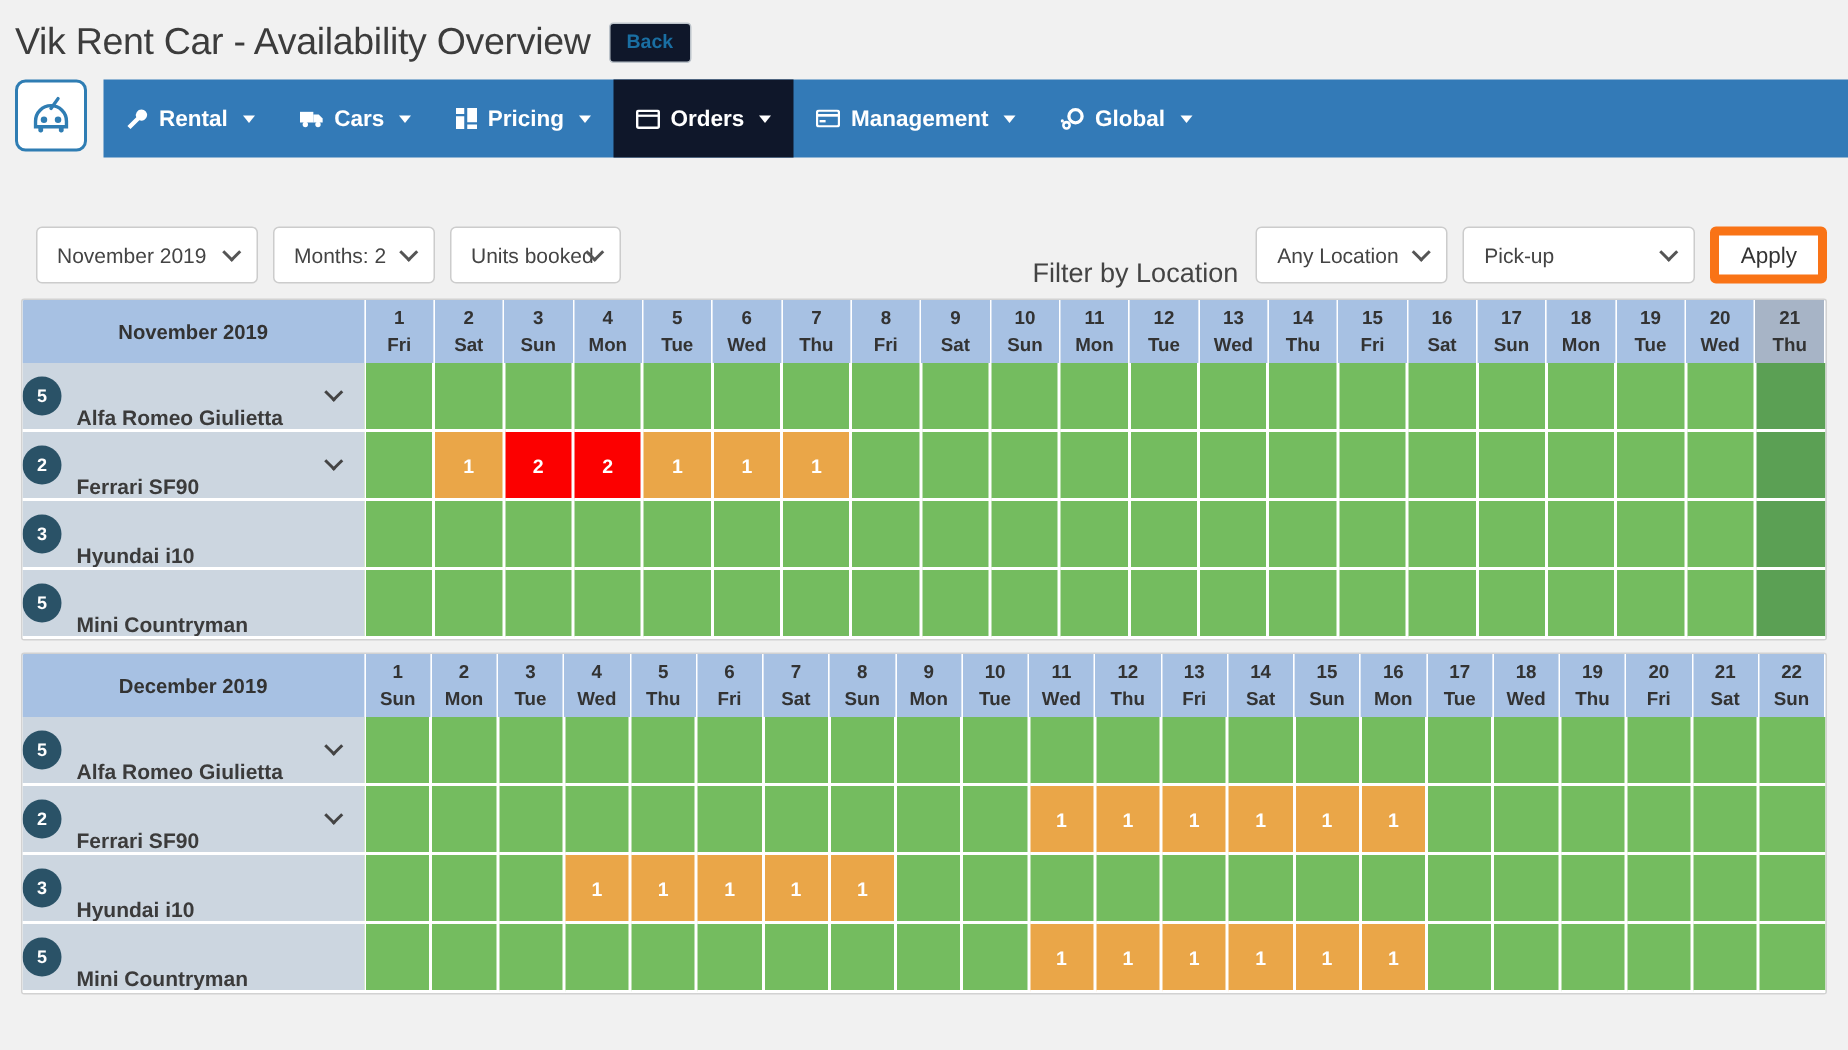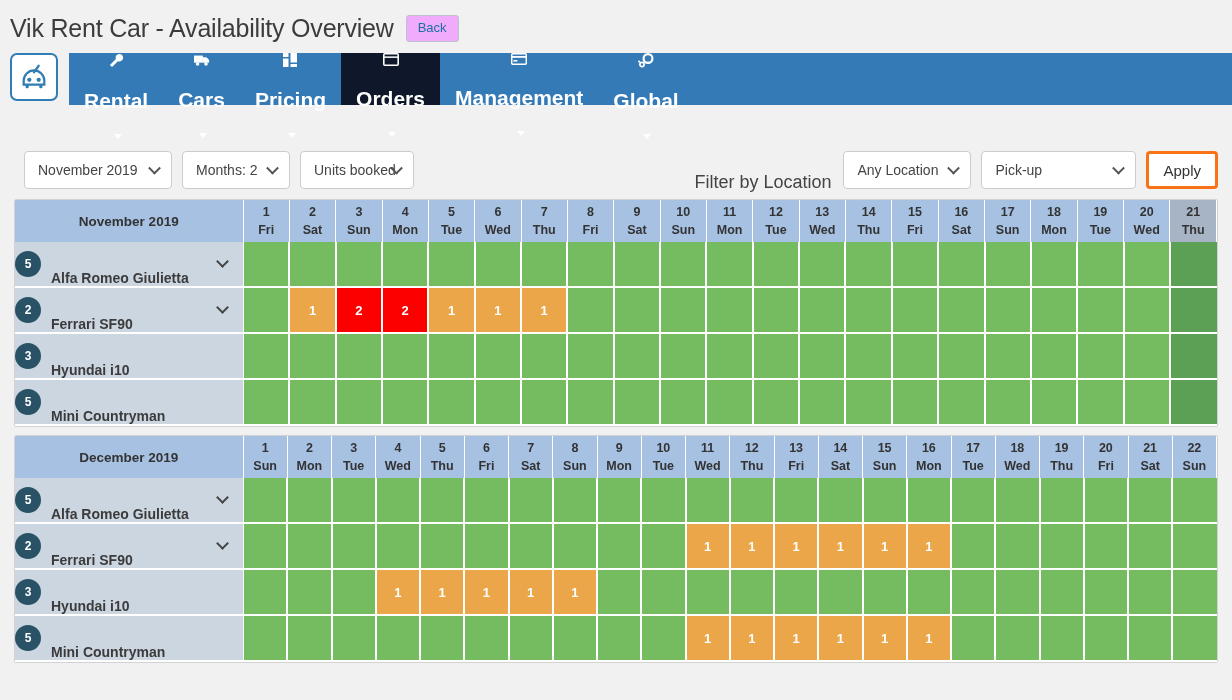--- a/index.html
+++ b/index.html
@@ -15,41 +15,41 @@
   .page-head {
     display: flex; align-items: center; gap: 12px;
     padding: 14px 0 10px 10px;
     border-radius: 11px;
   }
   .page-title {
     font-size: 25px; font-weight: 400; color: #3c3c3c;
     letter-spacing: -0.2px; white-space: nowrap;
   }
   .back-btn {
-    border: 1px solid #bcc3ca; background: #f0abfc; color: #1a6fa3;
-    font-size: 13px; font-weight: normal; padding: 5px 11px;
+    border: 1px solid #bcc3ca; background: #0f172a; color: #1a6fa3;
+    font-size: 13px; font-weight: bold; padding: 5px 11px;
     border-radius: 3px; cursor: pointer; line-height: 1.1;
     font-family: "Liberation Sans", sans-serif;
   }
 
   
   .navwrap { display: flex; align-items: stretch; height: 52px; padding-left: 10px; }
   .logo-box {
     width: 48px; height: 48px; border: 2px solid #2f7db3; border-radius: 7px;
     background: #fff; display: flex; align-items: center; justify-content: center;
     margin-right: 11px; flex: 0 0 auto;
   }
   .navbar {
     flex: 1 1 auto; background: #337ab7; display: flex; align-items: stretch;
     height: 52px;
   }
   .navitem {
-    display: flex; align-items: center; gap: 21px;
-    padding: 0 15px; color: #fff; font-size: 21px; font-weight: bold;
-    cursor: pointer; white-space: nowrap; flex-direction: column;
+    display: flex; align-items: center; gap: 7px;
+    padding: 0 15px; color: #fff; font-size: 15px; font-weight: bold;
+    cursor: pointer; white-space: nowrap;
   }
   .navitem.active { background: #0f172a; }
   .caret {
     width: 0; height: 0; border-left: 4px solid transparent;
     border-right: 4px solid transparent; border-top: 5px solid #fff;
     margin-left: 3px;
   }
   .navicon { display: flex; align-items: center; }
 
   
@@ -64,21 +64,21 @@
     margin-right: 10px; white-space: nowrap;
   }
   .select .chev {
     position: absolute; right: 12px; top: 50%;
     width: 9px; height: 9px; border-right: 2px solid #555;
     border-bottom: 2px solid #555; transform: translateY(-70%) rotate(45deg);
   }
   .spacer { flex: 1 1 auto; }
   .flabel { font-size: 18px; color: #444; margin-right: 12px; white-space: nowrap; margin-top: 25px; }
   .apply-btn {
-    background: #fff; border: 3px solid #f97316; border-radius: 4px; height: 38px;
+    background: #fff; border: 6px solid #f97316; border-radius: 4px; height: 38px;
     padding: 0 14px; font-size: 15px; color: #333; cursor: pointer;
     font-family: "Liberation Sans", sans-serif;
   }
   .sel-loc { width: 128px; align-items: center; }
   .sel-pick { width: 155px; }
 
   
   .cal {
     margin: 8px 14px 0 14px;
     background: #fff; border: 1px solid #d2d2d2; border-radius: 2px;

